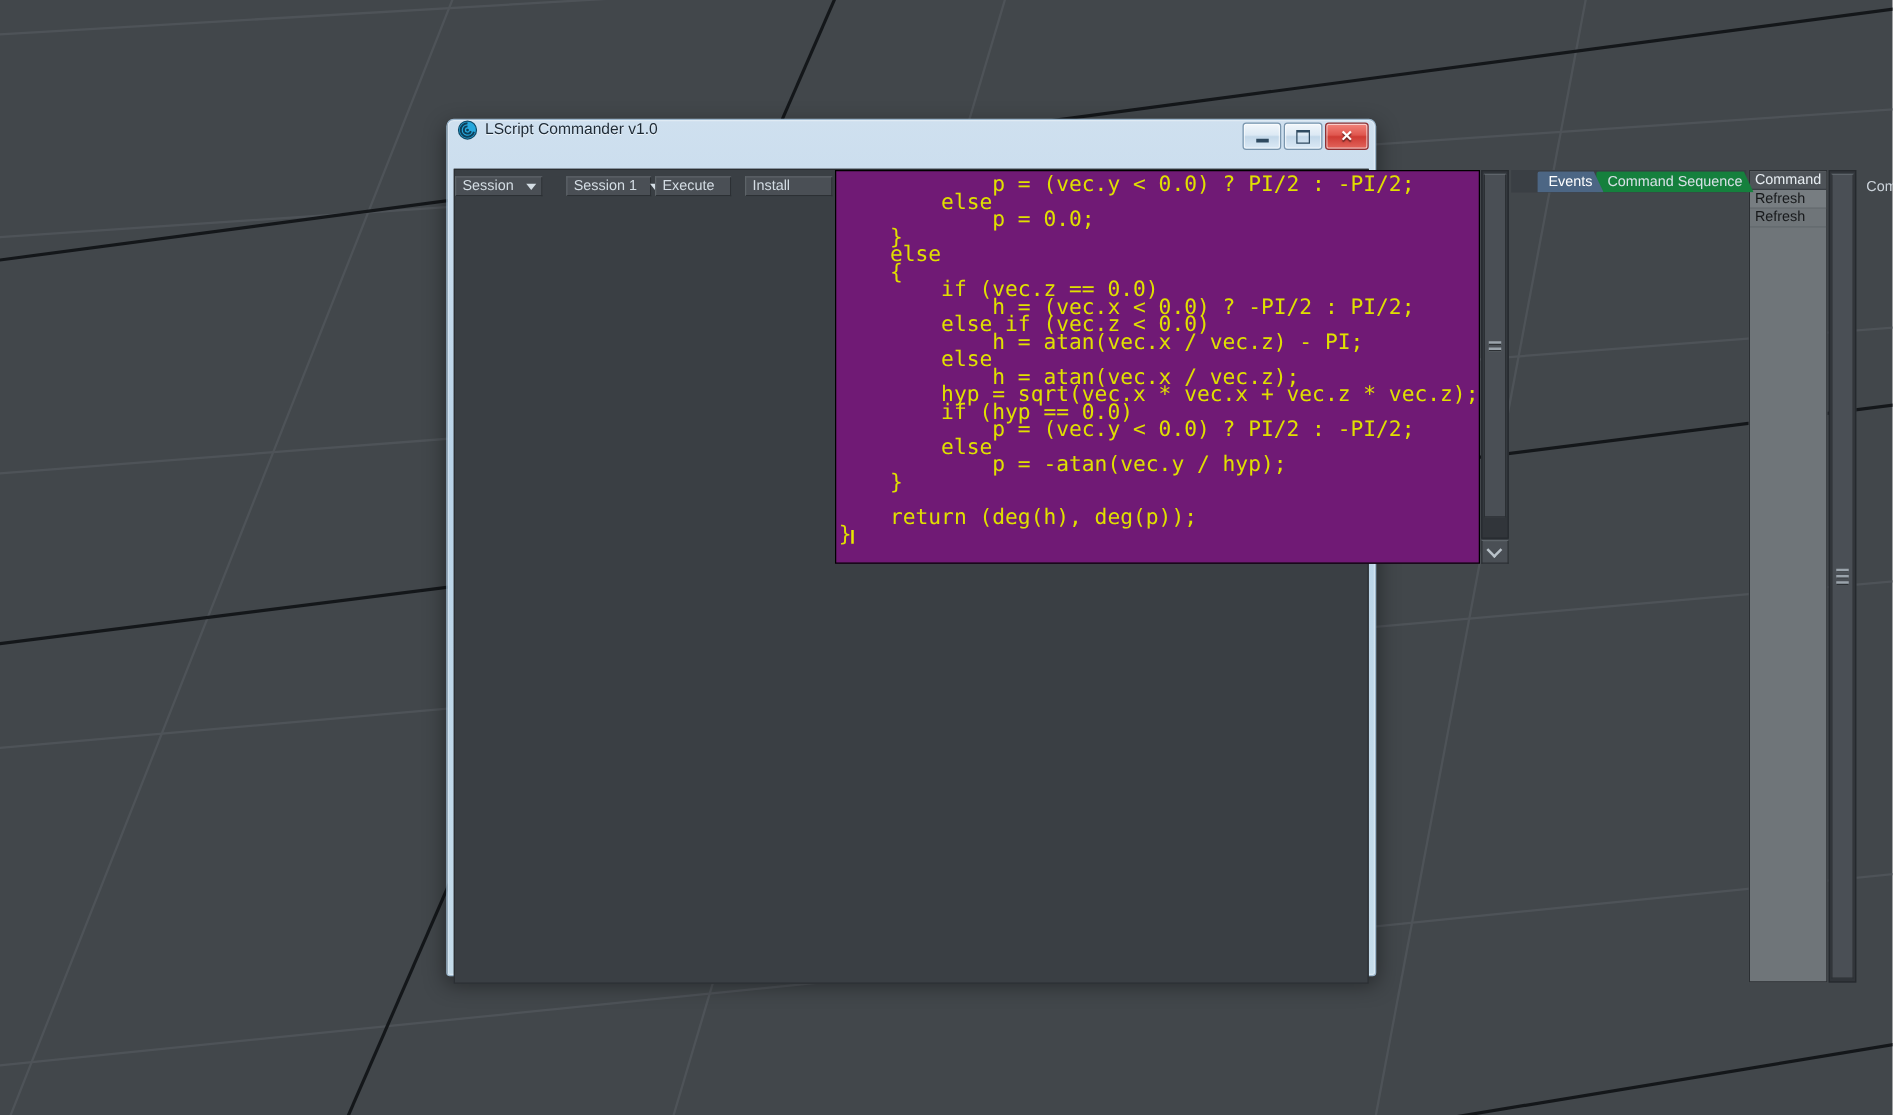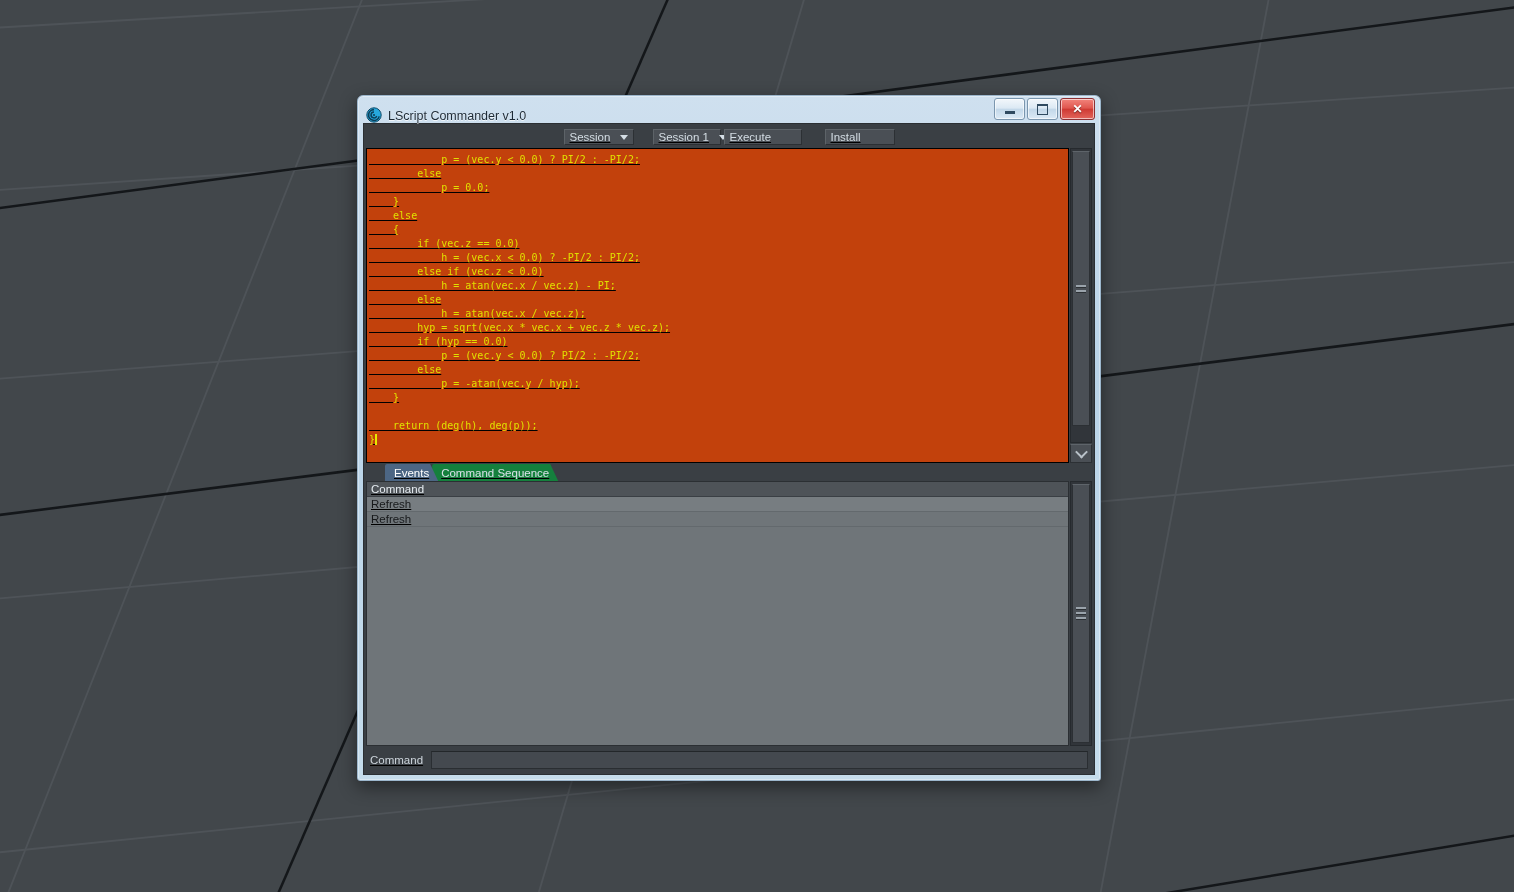--- a/index.html
+++ b/index.html
@@ -34,23 +34,23 @@
     background: linear-gradient(180deg, #cfe0ef 0%, #b9d3e8 40%, #c5dceb 100%);
     border: 1px solid #9cb6cc;
     border-radius: 6px 6px 3px 3px;
     box-shadow: 0 0 0 1px rgba(255,255,255,.35) inset, 0 6px 18px rgba(0,0,0,.45);
     box-sizing: border-box;
     padding: 0 5px 5px 5px;
   }
 
   
   #titlebar {
-    height: 27px;
-    display: flex;
-    align-items: flex-end;
+    height: 39px;
+    display: flex;
+    align-items: flex-start;
     position: relative;
     padding-left: 3px;
   }
   #app-icon {
     width: 16px; height: 16px;
     margin-right: 6px;
     flex: none;
     position: relative;
   }
   #title-text {
@@ -84,22 +84,21 @@
   .glyph-close { font-size: 12px; font-weight: bold; color: #fff; line-height: 1;
                  text-shadow: 0 1px 1px rgba(0,0,0,.5); }
 
   
   #client {
     background: #3a3f44;
     height: calc(100% - 27px);
     box-sizing: border-box;
     border: 1px solid #2b2f33;
     display: flex;
-    flex-direction: column;
-    text-decoration: underline;
+    flex-direction: row;
   }
 
   
   #toolbar {
     height: 22px;
     display: flex;
     justify-content: center;
     align-items: center;
     gap: 3px;
     background: #3a3f44;
@@ -124,37 +123,37 @@
   .tb-ctl.drop { justify-content: space-between; gap: 10px; }
   .tb-ctl .caret {
     width: 0; height: 0;
     border-left: 4px solid transparent;
     border-right: 4px solid transparent;
     border-top: 5px solid #d4dde4;
     flex: none;
   }
   #tb-session { width: 70px; }
   #tb-session1 { width: 68px; margin-left: 16px; }
-  #tb-execute { width: 78px; }
-  #tb-install { width: 70px; margin-left: 20px; }
+  #tb-execute { width: 61px; }
+  #tb-install { width: 70px; margin-left: 8px; }
 
   
   #editor-wrap {
     flex: none;
     display: flex;
     height: 315px;
     padding: 0 2px;
     box-sizing: border-box;
   }
   #code {
     flex: 1;
-    background: #c2410c;
+    background: #701a75;
     color: #e0e000;
     font-family: "DejaVu Sans Mono", "Liberation Mono", monospace;
-    font-size: 10px;
+    font-size: 17px;
     line-height: 14px;
     white-space: pre;
     overflow: hidden;
     padding: 4px 0 0 2px;
     box-sizing: border-box;
     position: relative;
     border: 1px solid #000;
   }
   #caret {
     display: inline-block;

